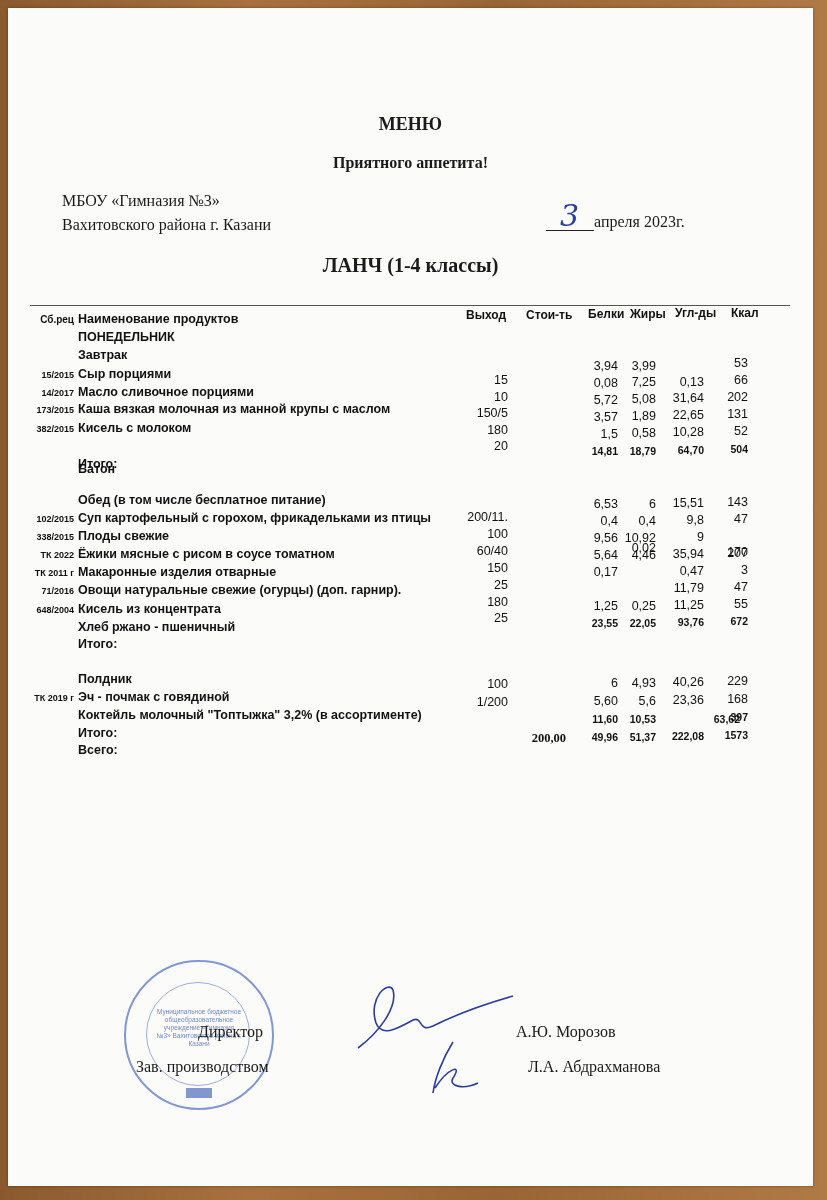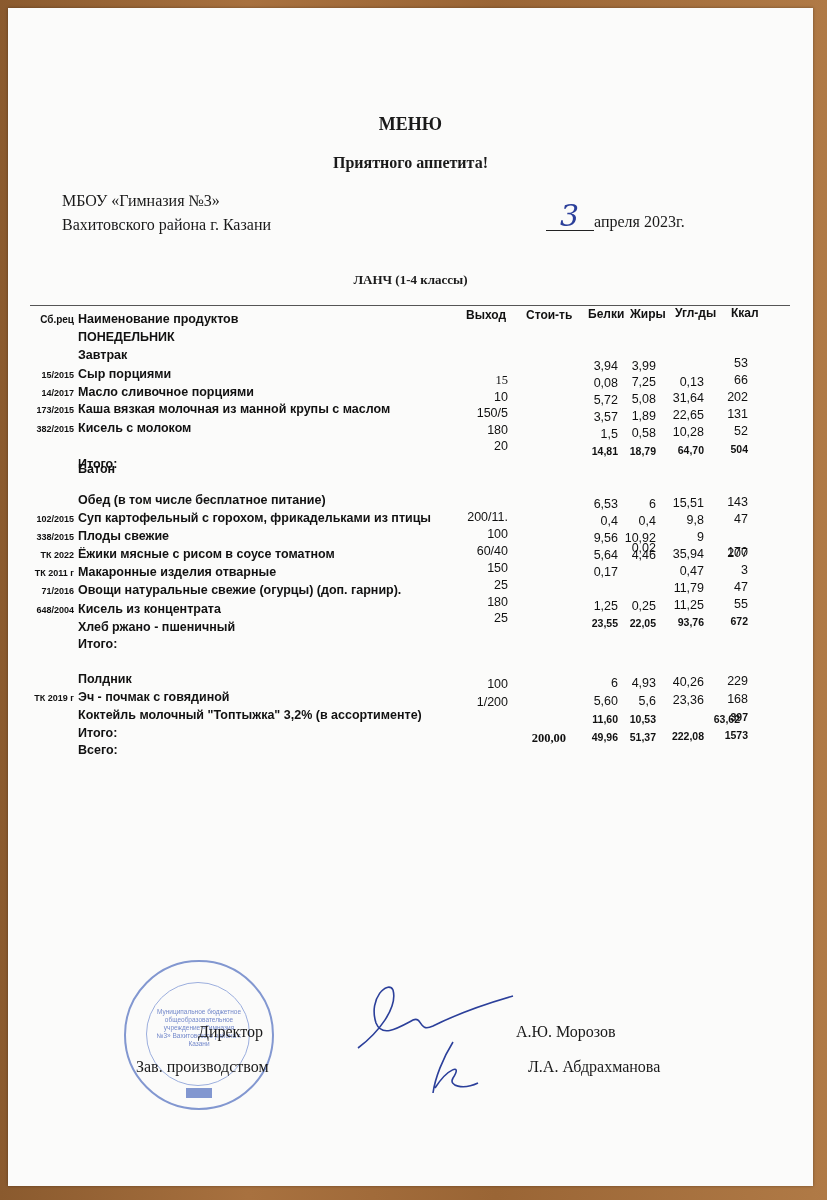--- a/index.html
+++ b/index.html
@@ -16,21 +16,21 @@
   }
   .serif { font-family:"Liberation Serif", serif; color:#1a1a1a; }
   .abs { position:absolute; white-space:nowrap; }
   .title { left:0; right:0; top:106px; text-align:center; font-size:18px; font-weight:bold; }
   .greeting { left:0; right:0; top:146px; text-align:center; font-size:16px; font-weight:bold; }
   .org1 { left:54px; top:184px; font-size:16px; }
   .org2 { left:54px; top:208px; font-size:16px; }
   .date { left:538px; top:205px; font-size:16px; }
   .date .line { display:inline-block; width:48px; border-bottom:1px solid #222; position:relative; height:16px; vertical-align:bottom; }
   .date .hand { position:absolute; left:14px; top:-16px; font-family:"DejaVu Serif", serif; font-style:italic; color:#2b3f9a; font-size:30px; }
-  .section-title { left:0; right:0; top:246px; text-align:center; font-size:13px; font-weight:bold;margin-top:18px; }
+  .section-title { left:0; right:0; top:246px; text-align:center; font-size:20px; font-weight:bold; }
   .rule { left:22px; width:760px; top:297px; border-top:1.5px solid #555; }
 
   .tbl { font-family:"Liberation Sans", sans-serif; color:#111; }
   .hdr { top:304px; font-size:12px; font-weight:bold; }
   .code { font-size:9px; font-weight:bold; text-align:right; width:58px; left:8px; }
   .name { left:70px; font-size:12.5px; font-weight:bold; }
   .name.reg { font-weight:normal; font-weight:600; }
   .num { font-size:12.5px; text-align:right; }
   .num.tot { font-size:10.5px; font-weight:bold; }
   .c-out { left:440px; width:60px; }
@@ -75,21 +75,21 @@
     <div class="abs hdr" style="left:667px;top:298px;">Угл-ды</div>
     <div class="abs hdr" style="left:723px;top:298px;">Ккал</div>
 
     <div class="abs name" style="top:322px;">ПОНЕДЕЛЬНИК</div>
 
     <div class="abs name" style="top:340px;">Завтрак</div>
 
     <div>
       <div class="abs code" style="top:362px;">15/2015</div>
       <div class="abs name reg" style="top:359px;">Сыр порциями</div>
-      <div class="abs num c-out" style="top:365px;font-family:Liberation Serif, serif;">15</div>
+      <div class="abs num c-out" style="top:365px;">15</div>
       <div class="abs num c-b" style="top:351px;">3,94</div>
       <div class="abs num c-z" style="top:351px;">3,99</div>
       <div class="abs num c-u" style="top:350px;"></div>
       <div class="abs num c-k" style="top:348px;">53</div>
     </div>
     <div>
       <div class="abs code" style="top:380px;">14/2017</div>
       <div class="abs name reg" style="top:377px;">Масло сливочное порциями</div>
       <div class="abs num c-out" style="top:382px;">10</div>
       <div class="abs num c-b" style="top:368px;">0,08</div>

